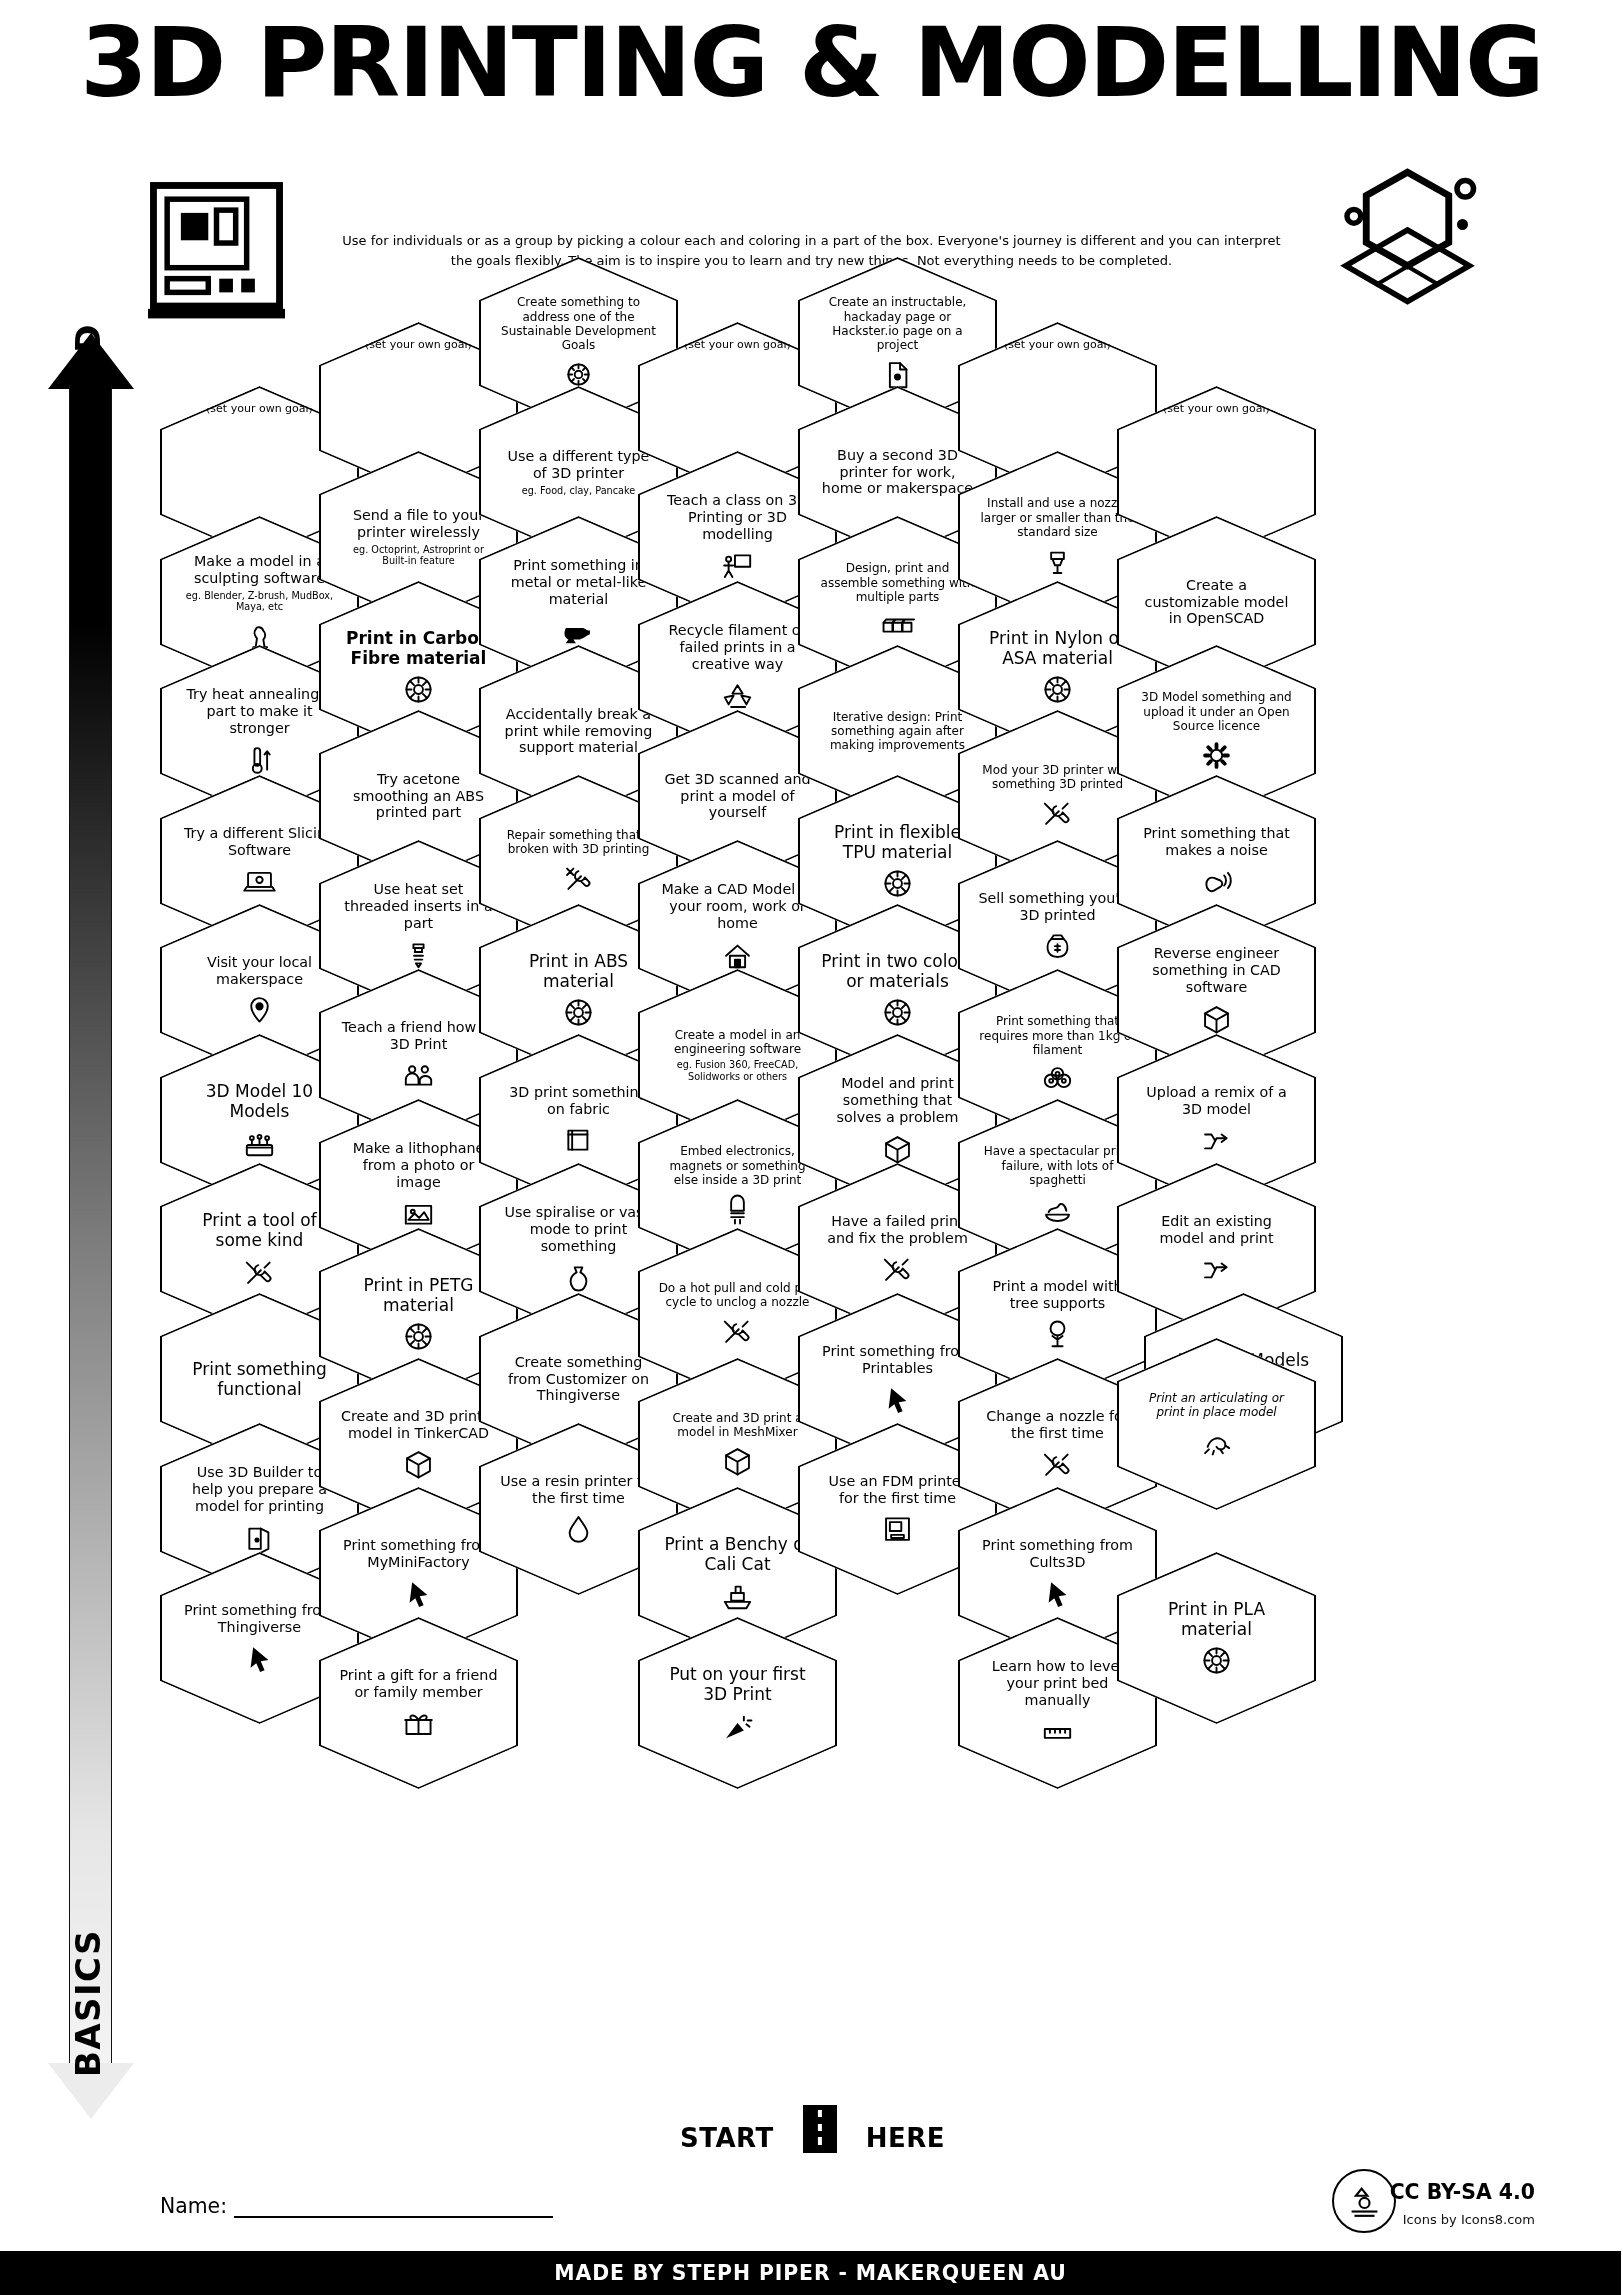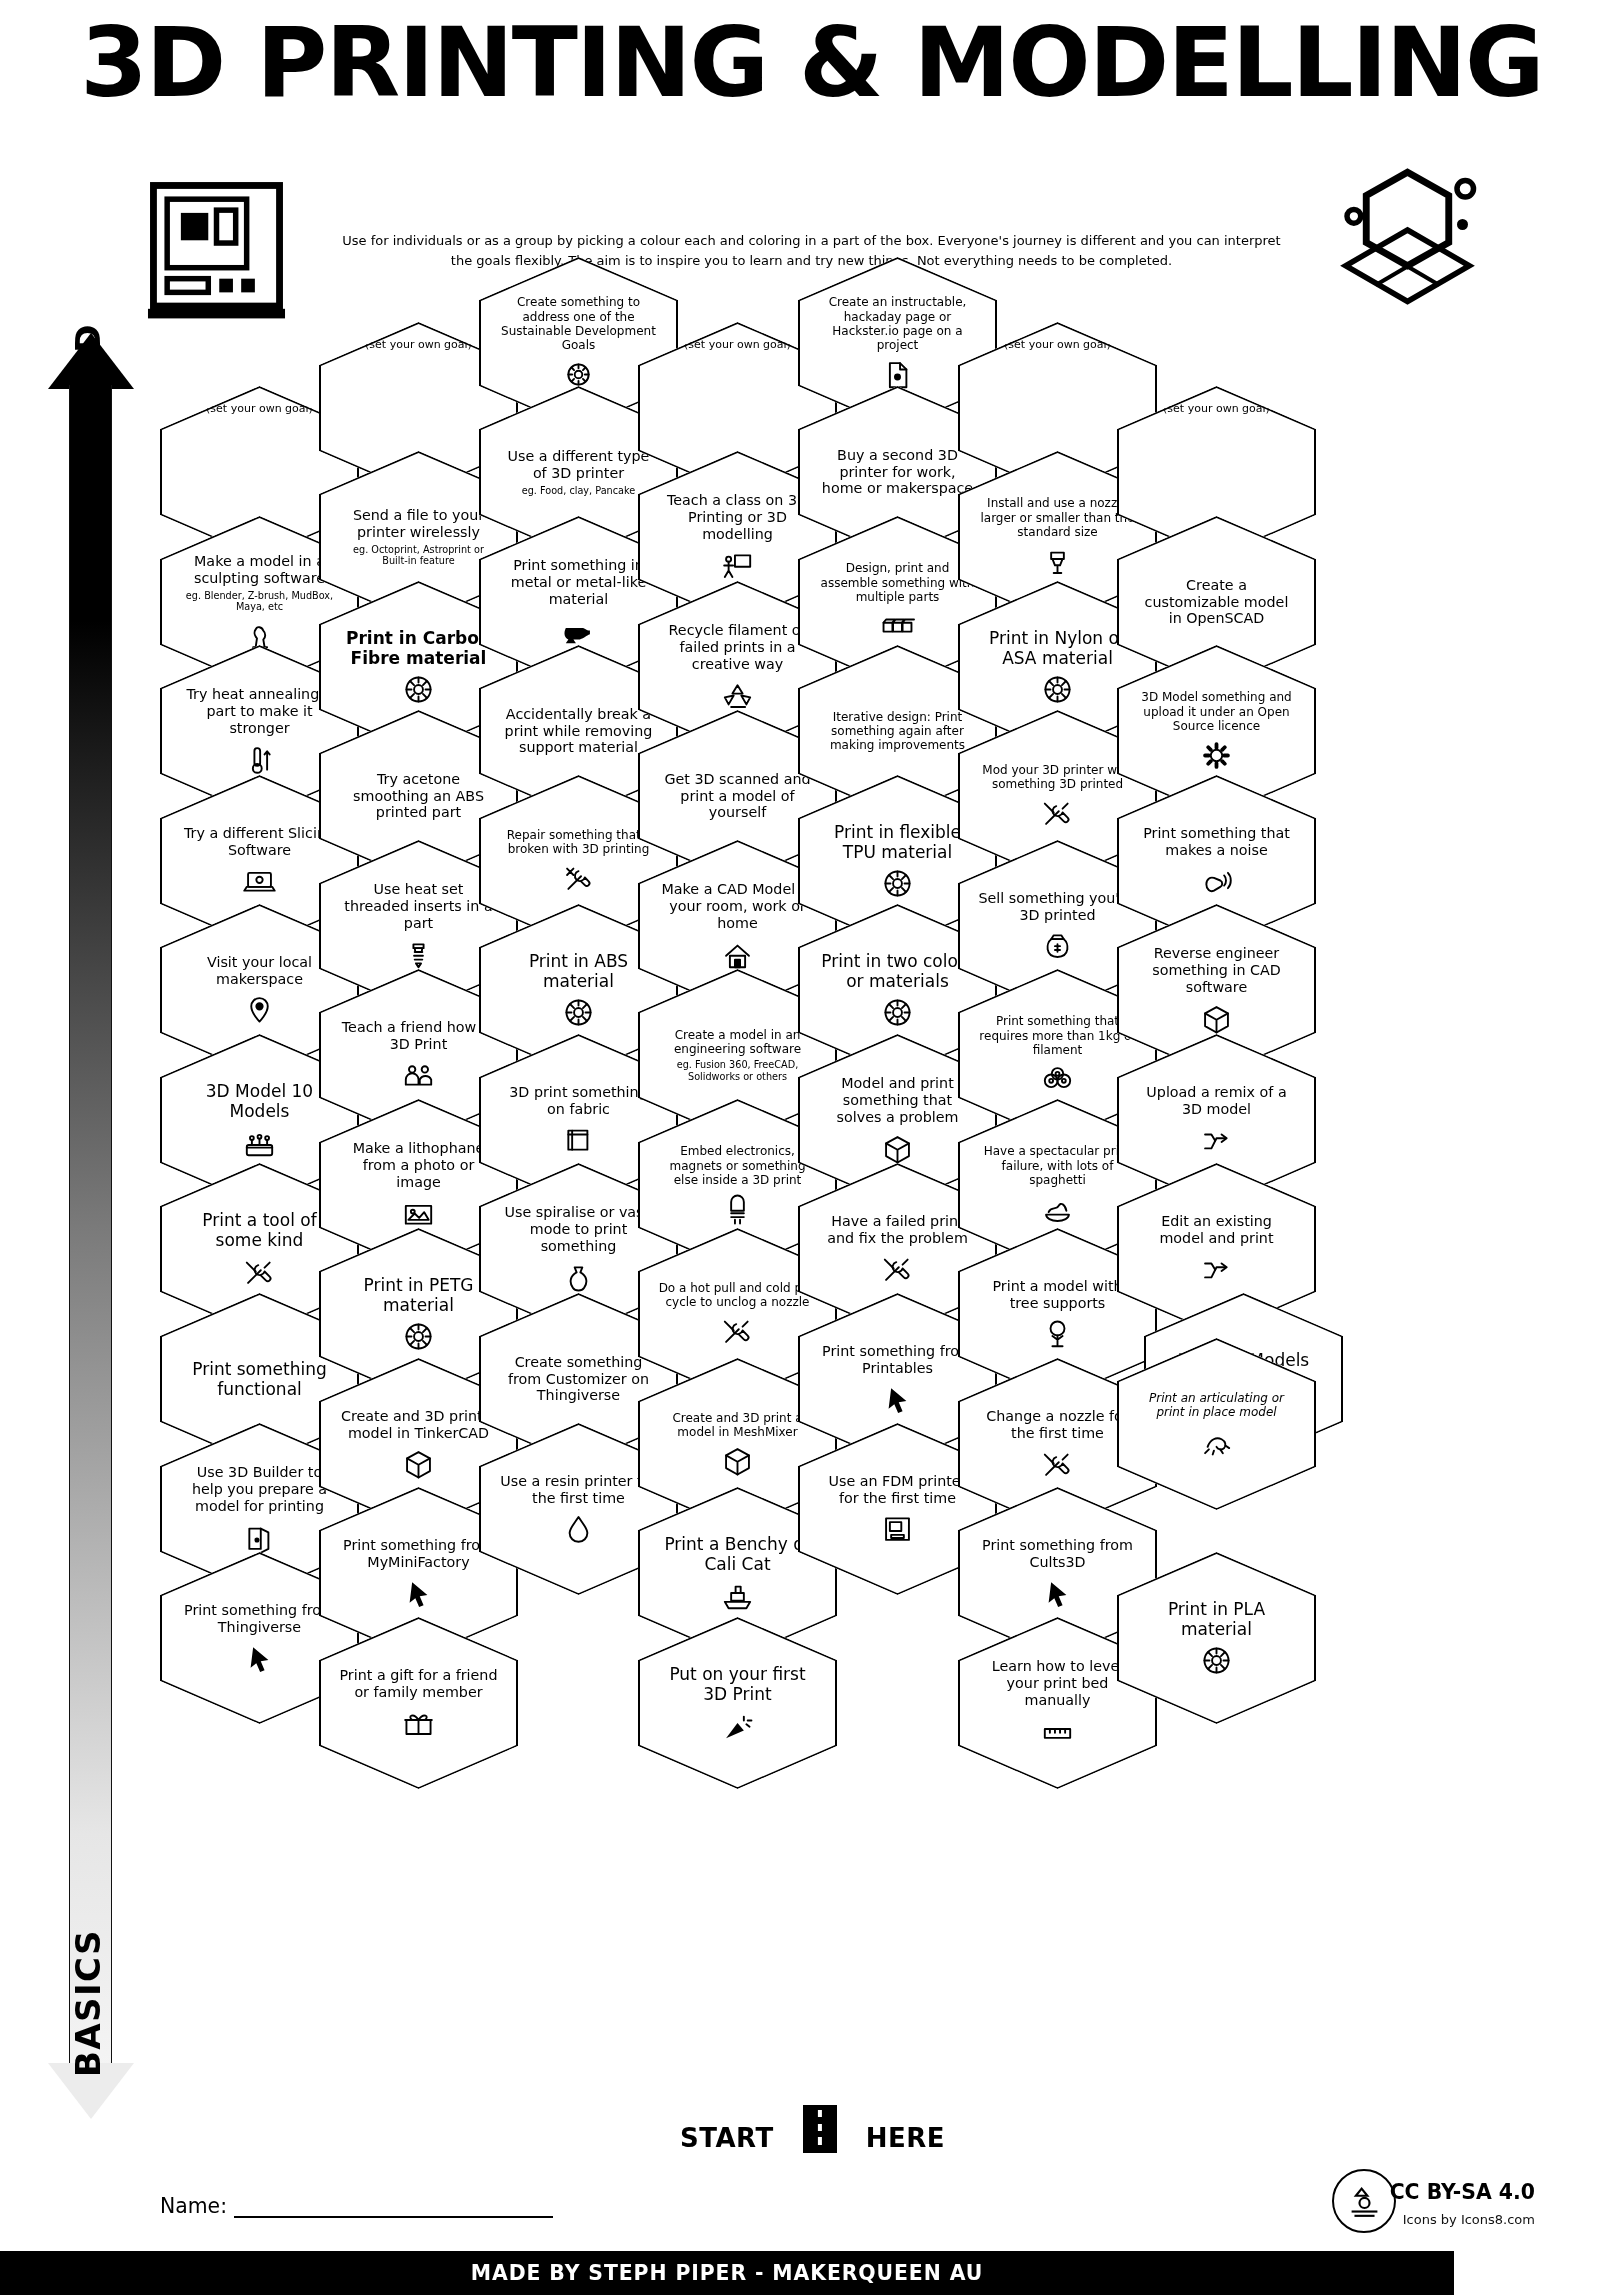--- a/index.html
+++ b/index.html
@@ -257,21 +257,21 @@
     right: 88px;
     top: 2212px;
     font-size: 13px;
     text-align: right;
     color: #111;
   }
   .footerbar {
     position: absolute;
     left: 0;
     bottom: 0;
-    width: 1454px;
+    width: 1621px;
     height: 44px;
     background: #000;
     color: #fff;
     display: flex;
     align-items: center;
     justify-content: center;
     font-size: 20.4px;
     font-weight: 700;
     letter-spacing: 0.9px;
   }

